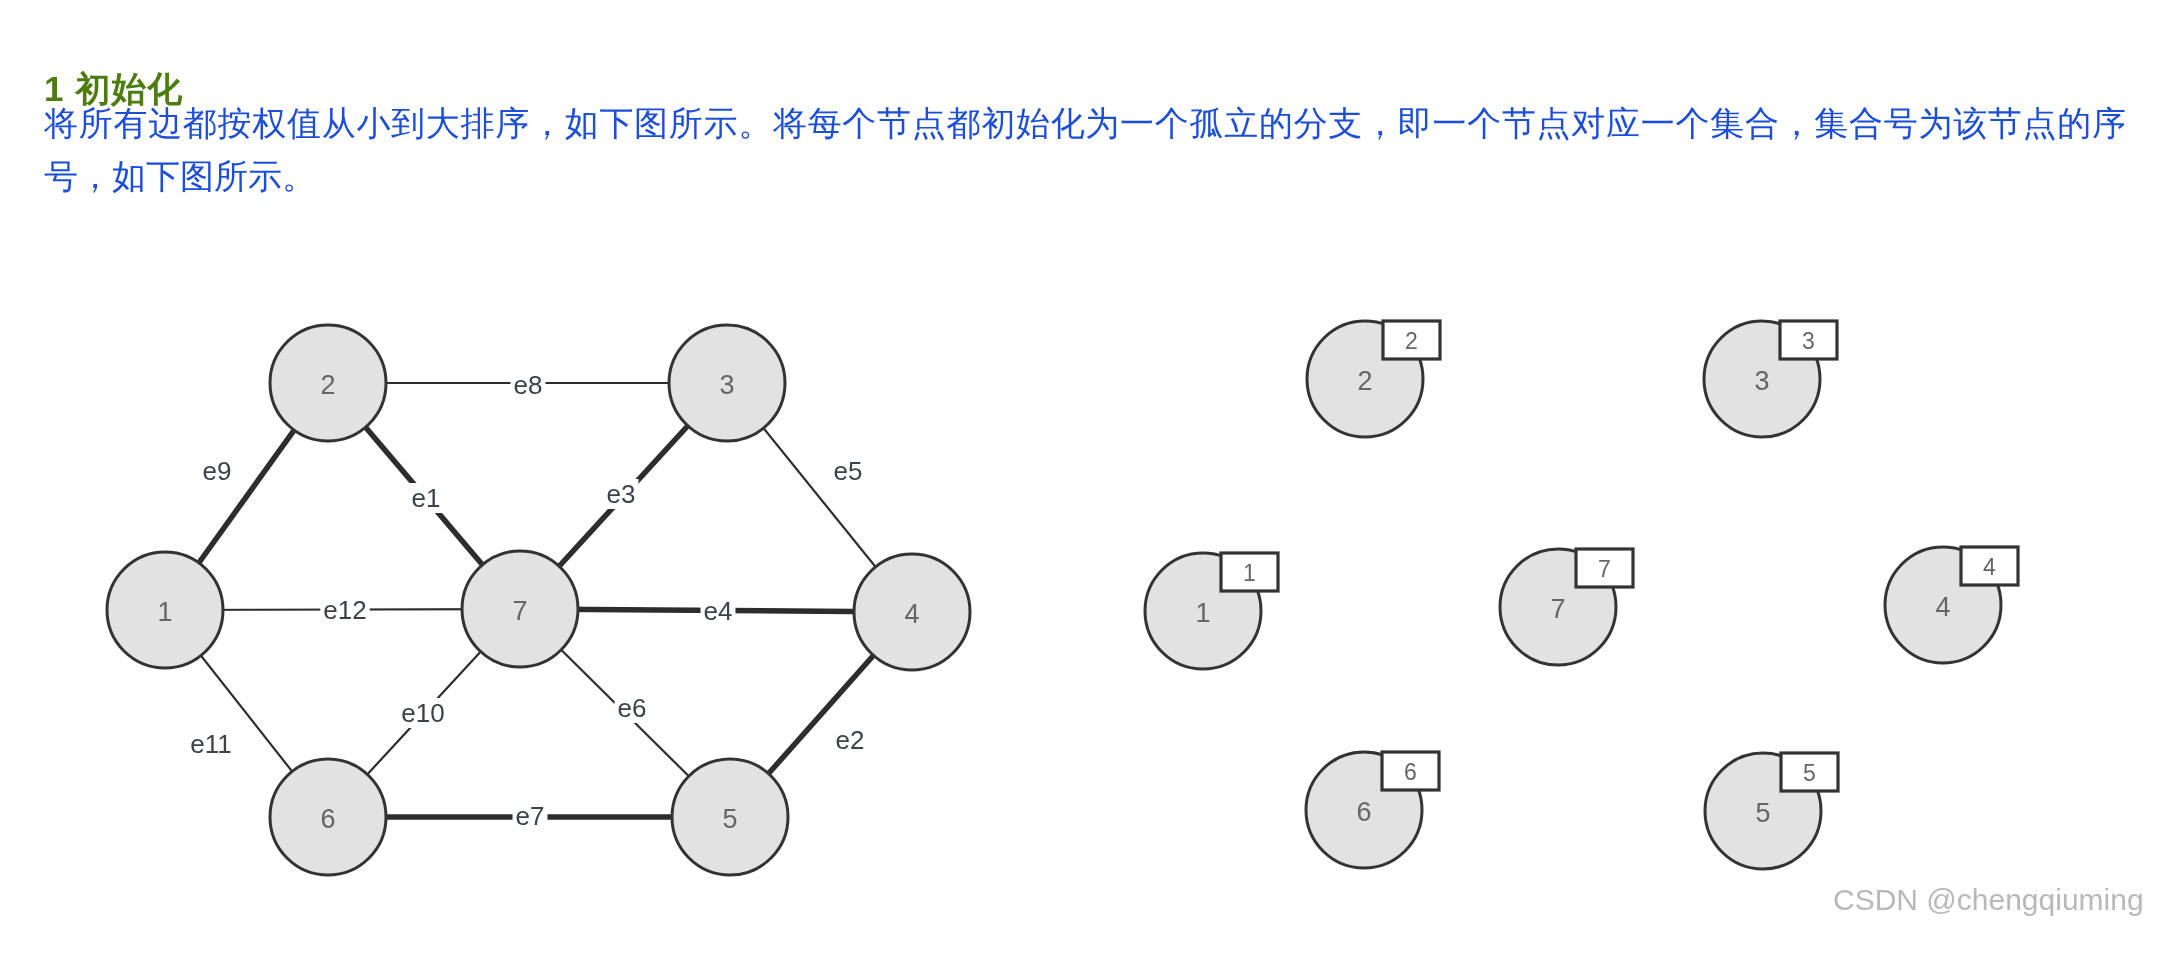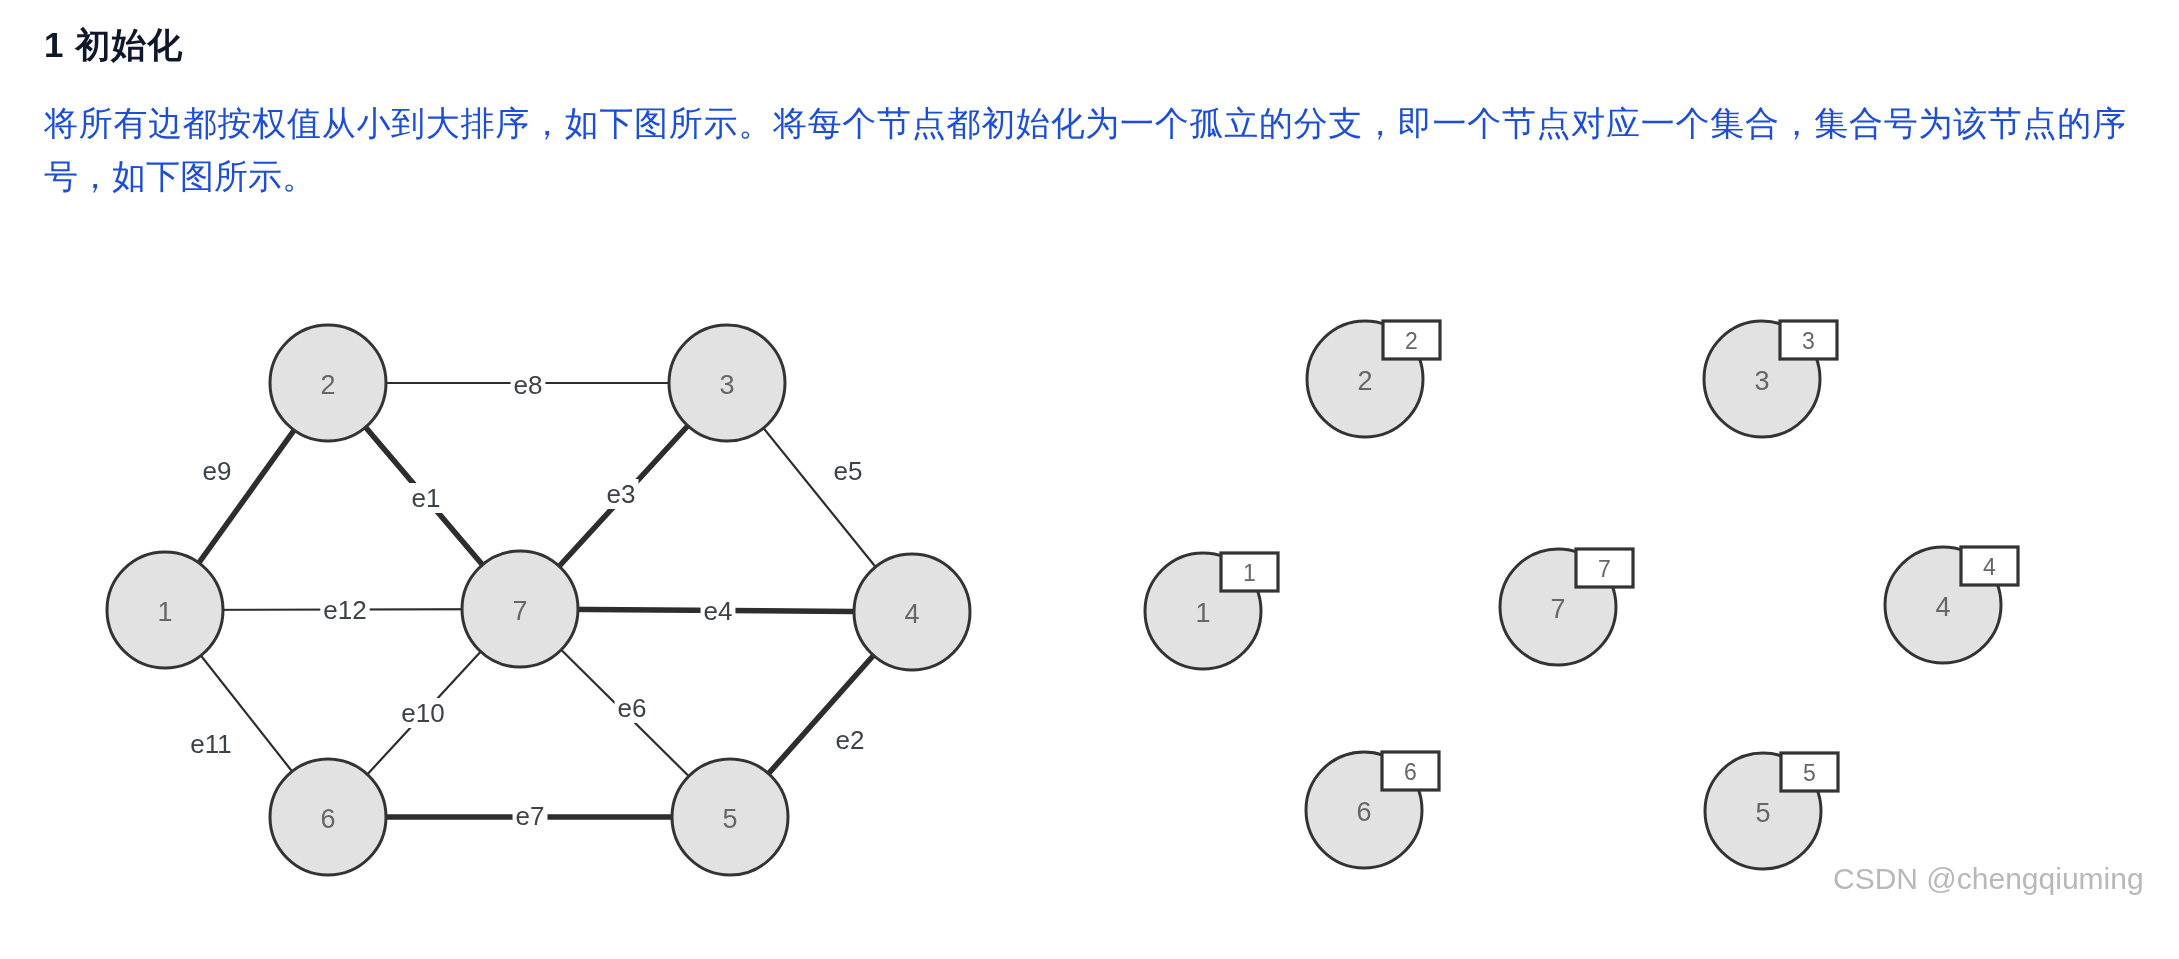--- a/index.html
+++ b/index.html
@@ -15,29 +15,29 @@
     letter-spacing: 1px;
   }
   .body-text {
     position: absolute; left: 44px; top: 97px; margin: 0;
     width: 2082px;
     font-size: 34px; line-height: 53px; color: #4b4b4b;
     text-align: justify;
   }
   .diagram-svg { position: absolute; left: 0; top: 0; }
   .watermark {
-    position: absolute; left: 1833px; top: 862px;
+    position: absolute; left: 1833px; top: 883px;
     font-size: 30px; color: #b8b8b8;
   }
   svg text { font-family: "Liberation Sans", sans-serif; }
 </style>
 </head>
 <body>
 
-<h1 class="heading" style="color: #0f172a;">1 初始化</h1>
+<h1 class="heading" style="color: #4d7c0f; margin-top: 44px;">1 初始化</h1>
 
 <p class="body-text" style="color: #1d4ed8;">将所有边都按权值从小到大排序，如下图所示。将每个节点都初始化为一个孤立的分支，即一个节点对应一个集合，集合号为该节点的序号，如下图所示。</p>
 
 <svg id="diagram" class="diagram-svg" width="2179" height="959" viewBox="0 0 2179 959">
     <line x1="328" y1="383" x2="520" y2="609" stroke="#2d2d2d" stroke-width="5.5"></line>
     <line x1="912" y1="612" x2="730" y2="817" stroke="#2d2d2d" stroke-width="5.5"></line>
     <line x1="520" y1="609" x2="727" y2="383" stroke="#2d2d2d" stroke-width="5.5"></line>
     <line x1="520" y1="609" x2="912" y2="612" stroke="#2d2d2d" stroke-width="5.5"></line>
     <line x1="727" y1="383" x2="912" y2="612" stroke="#2d2d2d" stroke-width="2.2"></line>
     <line x1="520" y1="609" x2="730" y2="817" stroke="#2d2d2d" stroke-width="2.2"></line>

